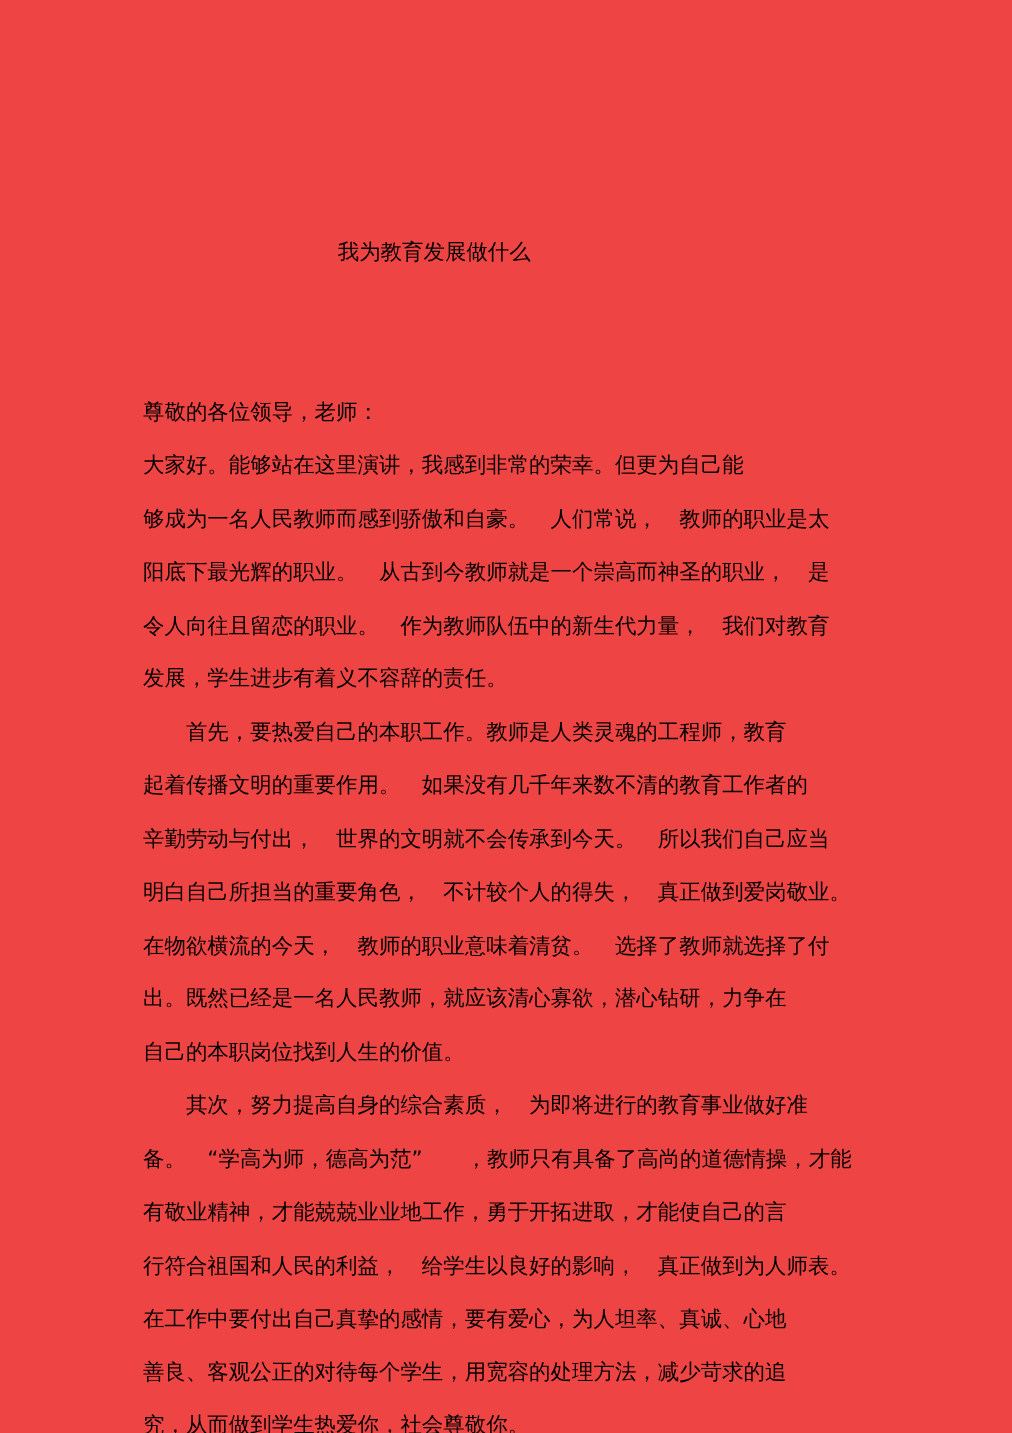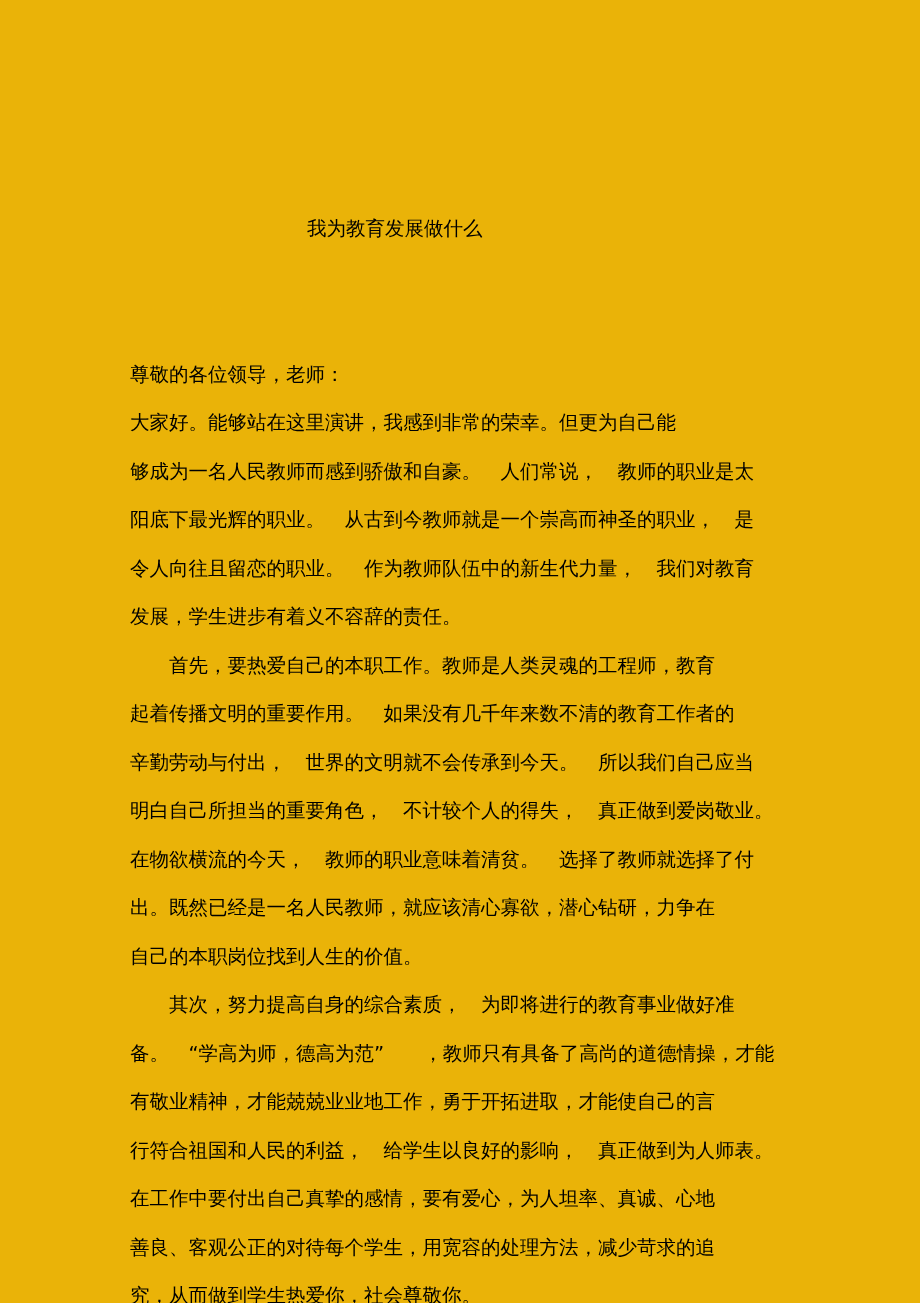--- a/index.html
+++ b/index.html
@@ -4,21 +4,21 @@
 <style>
   html, body {
     margin: 0;
     padding: 0;
     background: #ffffff;
   }
   .page {
     position: relative;
     width: 920px;
     height: 1303px;
-    background: #eab308;
+    background: #ef4444;
     overflow: hidden;
   }
   .doc {
     position: absolute;
     left: 130px;
     top: 108px;
     width: 680px;
     color: #000000;
     font-family: "DejaVu Sans", "Liberation Sans", sans-serif;
     font-size: 19.5px;

